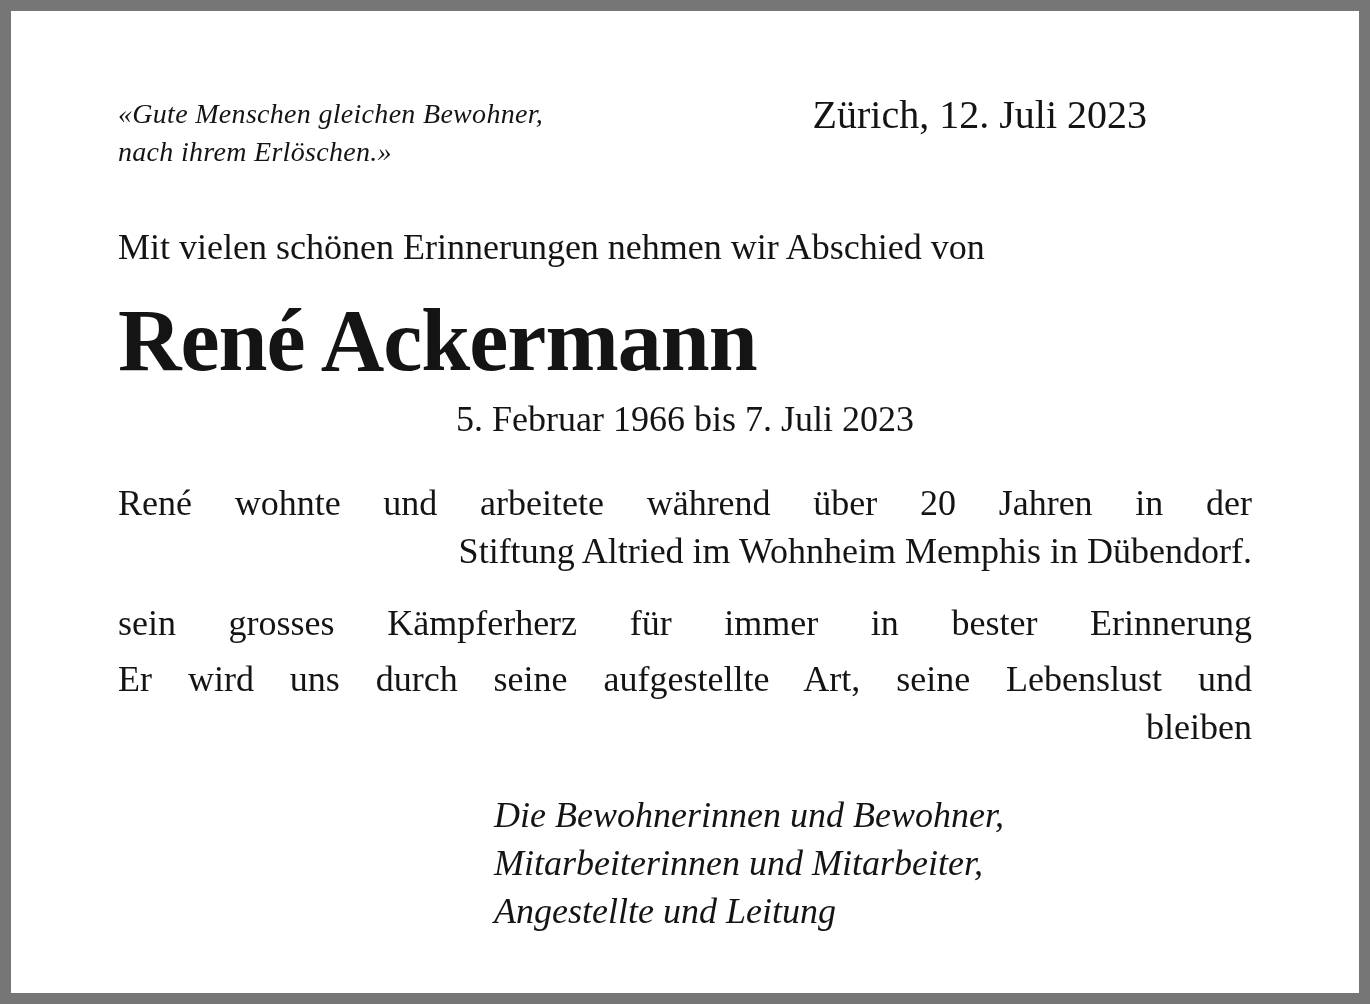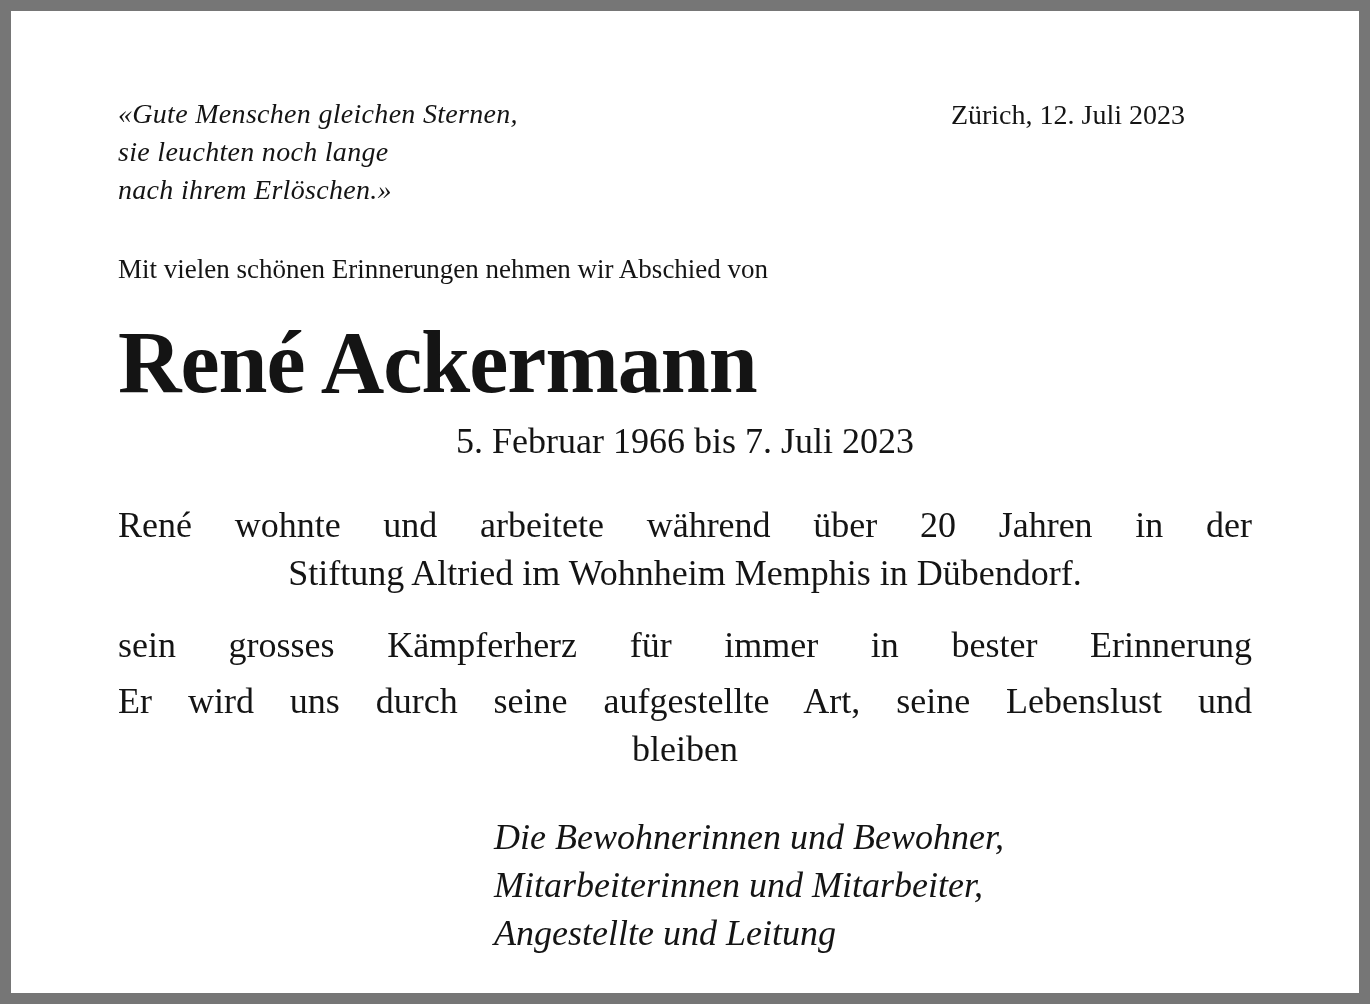--- a/index.html
+++ b/index.html
@@ -28,28 +28,28 @@
     justify-content: space-between;
     align-items: flex-start;
   }
   .quote {
     font-style: italic;
     font-size: 28px;
     line-height: 38px;
     letter-spacing: 0.3px;
   }
   .dateline {
-    font-size: 28px;
+    font-size: 40px;
     line-height: 40px;
-    margin-right: 67px;
+    margin-right: 105px;
     white-space: nowrap;
   }
   .intro {
-    margin-top: 36px;
-    font-size: 27px;
+    margin-top: 52px;
+    font-size: 36px;
     line-height: 48px;
   }
   .name {
     margin-top: 26px;
     font-size: 88px;
     line-height: 1.0;
     font-weight: bold;
     letter-spacing: -1px;
   }
   .lifedates {
@@ -63,39 +63,38 @@
     line-height: 48px;
   }
   .para-1 { margin-top: 36px; }
   .para-2 { margin-top: 24px; }
   .jline {
     text-align: justify;
     text-align-last: justify;
     text-justify: inter-word;
     margin-top: 8px;
   }
-  .pline { text-align: center; }
+  .pline { text-align: right; }
   .signature {
     margin-top: 40px;
     margin-left: 376px;
     font-style: italic;
     font-size: 36px;
     line-height: 48px;
   }
 </style>
 </head>
 <body>
 
 <div class="page">
   <div class="content">
 
     <div class="header">
       <div class="quote">
-        <div class="quote-line">«Gute Menschen gleichen Sternen,</div>
-        <div class="quote-line">sie leuchten noch lange</div>
+        <div class="quote-line">«Gute Menschen gleichen Bewohner,</div>
         <div class="quote-line">nach ihrem Erlöschen.»</div>
       </div>
       <div class="dateline">Zürich, 12. Juli 2023</div>
     </div>
 
     <div class="intro">Mit vielen schönen Erinnerungen nehmen wir Abschied von</div>
 
     <h1 class="name">René Ackermann</h1>
 
     <div class="lifedates">5. Februar 1966 bis 7. Juli 2023</div>

